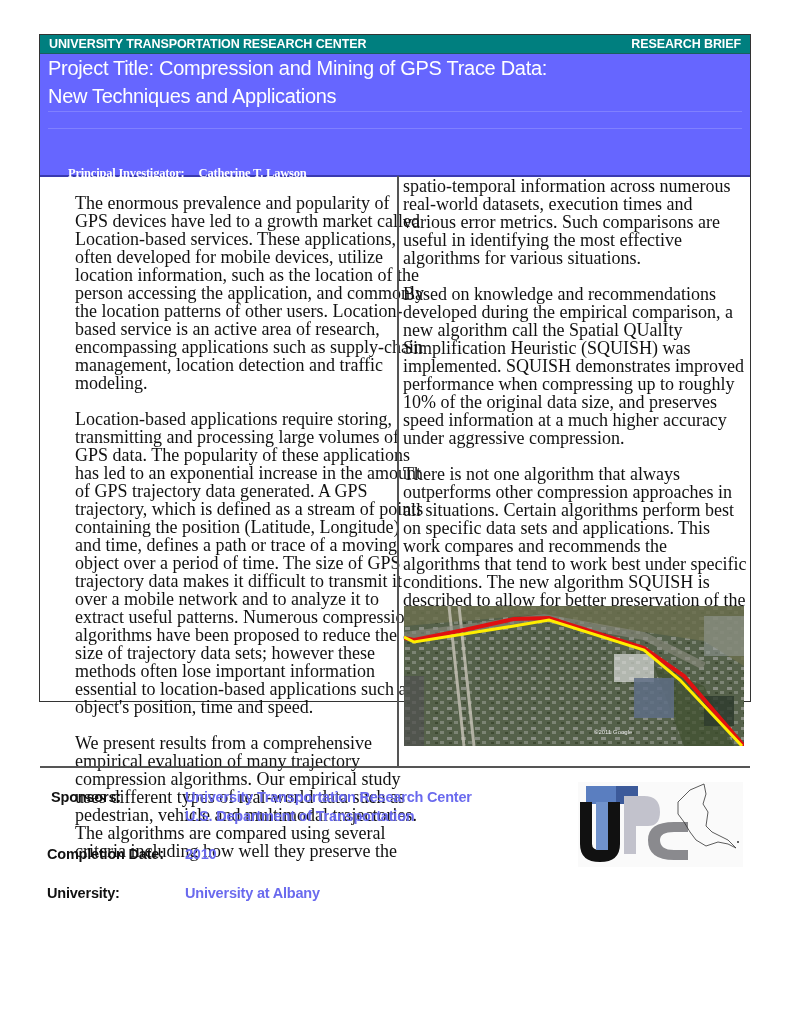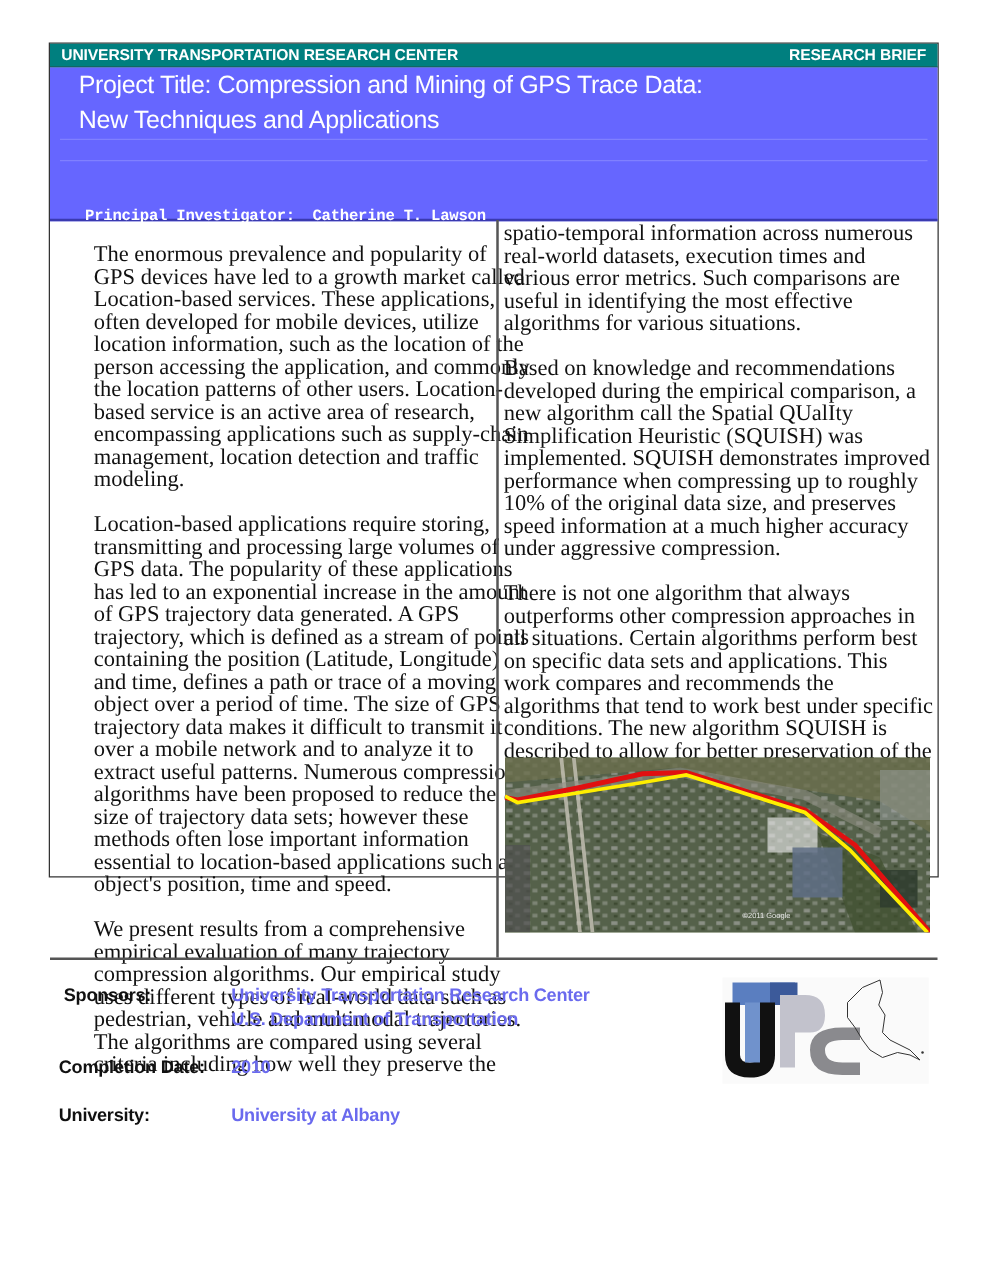--- a/index.html
+++ b/index.html
@@ -6,24 +6,24 @@
   body { width: 791px; height: 1024px; position: relative; overflow: hidden; }
   .page { position: absolute; left: 39px; top: 34px; width: 712px; height: 668px; border: 1px solid #333; box-sizing: border-box; background: #fff; }
 
   .topbar { position: absolute; left: 0; top: 0; width: 710px; height: 18px; background: #007f7f; border-bottom: 1px solid #1a5f5f; }
   .topbar span { position: absolute; top: 2px; color: #ffffff; font-family: "Liberation Sans", sans-serif; font-weight: bold; font-size: 12.5px; letter-spacing: -0.1px; }
   .topbar .left { left: 9px; }
   .topbar .right { right: 9px; }
 
   .titlebox { position: absolute; left: 0; top: 19px; width: 710px; height: 121px; background: #6666ff; border-bottom: 2px solid #3a3ab0; }
   .titlebox .line { position: absolute; left: 8px; right: 8px; height: 1px; background: #8080ff; }
-  .title1, .title2 { position: absolute; left: 8px; color: #ffffff; font-family: "Liberation Sans", sans-serif; font-size: 20px; letter-spacing: -0.3px; margin-left: 15px; }
+  .title1, .title2 { position: absolute; left: 8px; color: #ffffff; font-family: "Liberation Sans", sans-serif; font-size: 20px; letter-spacing: -0.3px; }
   .title1 { top: 3px; }
   .title2 { top: 31px; }
-  .pi { position: absolute; left: 8px; top: 112px; color: #fff; font-family: Liberation Mono, monospace; font-weight: bold; font-size: 12.5px; letter-spacing: -0.2px; padding-left: 20px; }
+  .pi { position: absolute; left: 8px; top: 112px; color: #fff; font-family: Liberation Serif, serif; font-weight: bold; font-size: 12.5px; letter-spacing: -0.2px; padding-left: 20px; }
   .pi .pi-name { margin-left: 14px; }
 
   .col { position: absolute; font-family: "Liberation Serif", serif; font-size: 18px; line-height: 18px; color: #111; }
   .col p { margin: 0 0 18px 0; }
   .col-left { left: 7px; top: 159px; width: 350px; margin-left: 28px; }
   .col-right { left: 363px; top: 142px; width: 345px; }
   .vdivider { position: absolute; left: 357px; top: 141px; width: 2px; height: 590px; background: #555; }
   .hdivider { position: absolute; left: 0; top: 731px; width: 710px; height: 2px; background: #555; }
 
   .mapimg { position: absolute; left: 364px; top: 571px; width: 340px; height: 140px; overflow: hidden; background: #5d6a48; }

